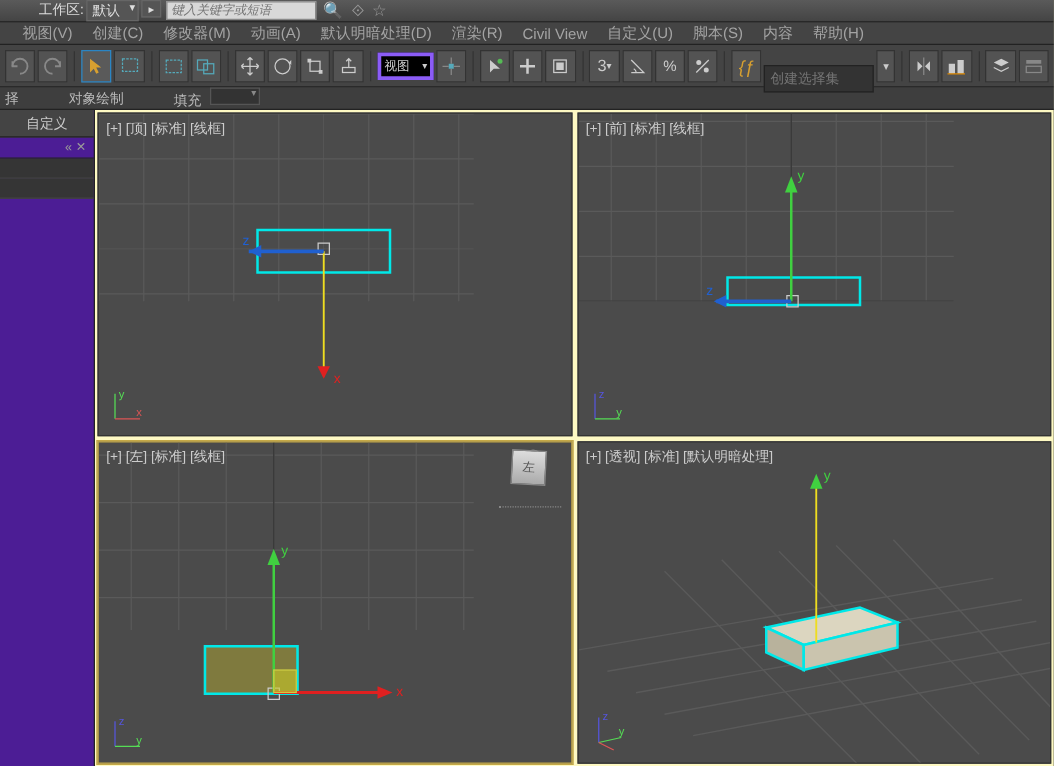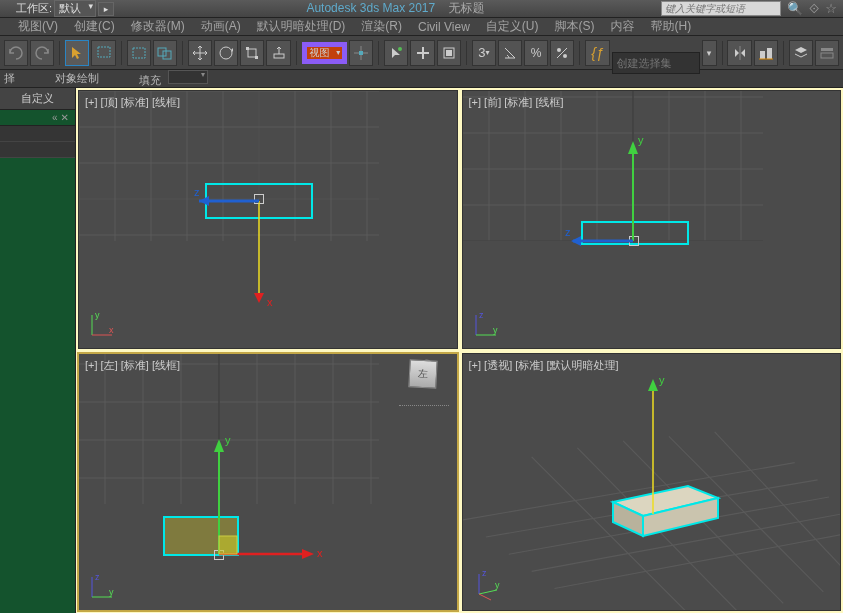--- a/index.html
+++ b/index.html
@@ -1,51 +1,51 @@
 <!DOCTYPE html>
 <html><head>
 <meta charset="utf-8">
 <style>
 * { margin: 0; padding: 0; box-sizing: border-box; font-family: "Microsoft YaHei", sans-serif; }
 body { background: #393939; color: #ccc; width: 843px; height: 613px; overflow: hidden; font-size: 11px; }
 
 
 .title-bar { height: 18px; background: linear-gradient(#5a5a5a, #444); display: flex; align-items: center; border-bottom: 1px solid #222; }
-.workspace { display: flex; align-items: center; padding: 0 16px; color: #ddd; font-size: 11px; }
+.workspace { display: flex; padding: 0 4px; color: #ddd; font-size: 11px; margin-left: 27px; }
 .workspace-dd { background: #555; border: 1px solid #666; padding: 0 14px 0 4px; font-size: 11px; color: #ddd; position: relative; margin-left: 2px; }
 .workspace-dd::after { content: "▾"; position: absolute; right: 2px; top: 0; font-size: 9px; }
 .mini-btn { width: 16px; height: 14px; background: #555; border: 1px solid #666; margin-left: 2px; display: inline-flex; align-items: center; justify-content: center; font-size: 9px; }
 .title-center { flex: 1; text-align: center; color: #5faacb; font-size: 12px; }
 .title-center .untitled { color: #aaa; margin-left: 10px; }
 .search-box { width: 120px; height: 15px; background: #d8d8d8; border: 1px solid #888; color: #777; font-size: 10px; padding: 0 3px; font-style: italic; }
 .title-icons { display: flex; gap: 6px; padding: 0 6px; color: #999; }
 .title-icons span { font-size: 13px; }
 
 
 .menu-bar { height: 18px; background: #444; display: flex; align-items: center; padding-left: 10px; border-bottom: 1px solid #222; }
 .menu-item { padding: 0 8px; font-size: 12px; color: #a3a3a3; cursor: default; }
 
 
 .toolbar { height: 34px; background: #444; display: flex; align-items: center; padding: 0 4px; gap: 2px; border-bottom: 1px solid #222; }
 .tool-btn { width: 26px; height: 26px; background: #535353; border: 1px solid #333; display: flex; align-items: center; justify-content: center; font-size: 14px; color: #ccc; position: relative; }
 .tool-btn.sel { border: 1px solid #2a85c4; background: #5a5a5a; }
 .tool-sep { width: 1px; height: 24px; background: #333; margin: 0 3px; }
-.tool-dd { width: 48px; height: 22px; background: #c2410c; border: 5px solid #8b5cf6; font-size: 10px; color: #ccc; display: flex; align-items: center; padding: 0 3px; position: relative; }
+.tool-dd { width: 48px; height: 22px; background: #000000; border: 3px solid #8b5cf6; font-size: 10px; color: #ccc; display: flex; align-items: center; padding: 0 3px; position: relative; }
 .tool-dd::after { content: "▾"; position: absolute; right: 2px; font-size: 8px; }
 .set-input { width: 88px; height: 22px; background: #333; border: 1px solid #222; color: #999; font-size: 11px; padding: 0 4px; margin-top: 20px; }
 svg.ico { width: 18px; height: 18px; }
 
 
 .sec-bar { height: 18px; background: #3e3e3e; display: flex; align-items: center; padding-left: 4px; border-bottom: 1px solid #222; gap: 40px; font-size: 11px; color: #bbb; }
 .sec-dd { width: 40px; height: 14px; background: #333; border: 1px solid #555; margin-left: 4px; display: inline-block; position: relative; }
 .sec-dd::after { content: "▾"; position: absolute; right: 2px; top: -1px; font-size: 8px; color: #888; }
 
 
 .main { display: flex; height: calc(100% - 88px); }
-.side-panel { width: 76px; background: #14532d; border-right: 1px solid #222; }
+.side-panel { width: 76px; background: #4c1d95; border-right: 1px solid #222; }
 .side-tab { height: 22px; display: flex; align-items: center; justify-content: center; font-size: 11px; background: #444; border-bottom: 1px solid #222; }
 .side-close { text-align: right; padding: 2px 6px; color: #999; font-size: 10px; border-bottom: 1px solid #222; }
 .side-close::after { content: "✕"; margin-left: 3px; }
 .side-row { height: 16px; background: #353535; border-bottom: 1px solid #444; }
 
 .viewport-area { flex: 1; background: #fef9c3; padding: 2px; }
 .vp-grid { display: grid; grid-template-columns: 1fr 1fr; grid-template-rows: 1fr 1fr; gap: 4px; height: 100%; }
 .viewport { background: #4b4b4b; border: 1px solid #333; position: relative; overflow: hidden; }
 .viewport.active { border: 1px solid #c4a847; outline: 1px solid #c4a847; }
 .vp-label { position: absolute; top: 4px; left: 6px; font-size: 11px; color: #ccc; z-index: 5; }
@@ -64,24 +64,20 @@
 .vc-arrow { position: absolute; color: #888; font-size: 16px; }
 </style>
 </head>
 <body>
 
 <div class="title-bar">
   <div class="workspace">
     <span>工作区:</span>
     <span class="workspace-dd">默认</span>
     <span class="mini-btn">▸</span>
-  </div>
-  <div class="title-center">
-    <span>Autodesk 3ds Max 2017</span>
-    <span class="untitled">无标题</span>
   </div>
   <input class="search-box" placeholder="键入关键字或短语" style="">
   <div class="title-icons">
     <span>🔍</span>
     <span>⟐</span>
     <span>☆</span>
   </div>
 </div>
 
 <div class="menu-bar">

